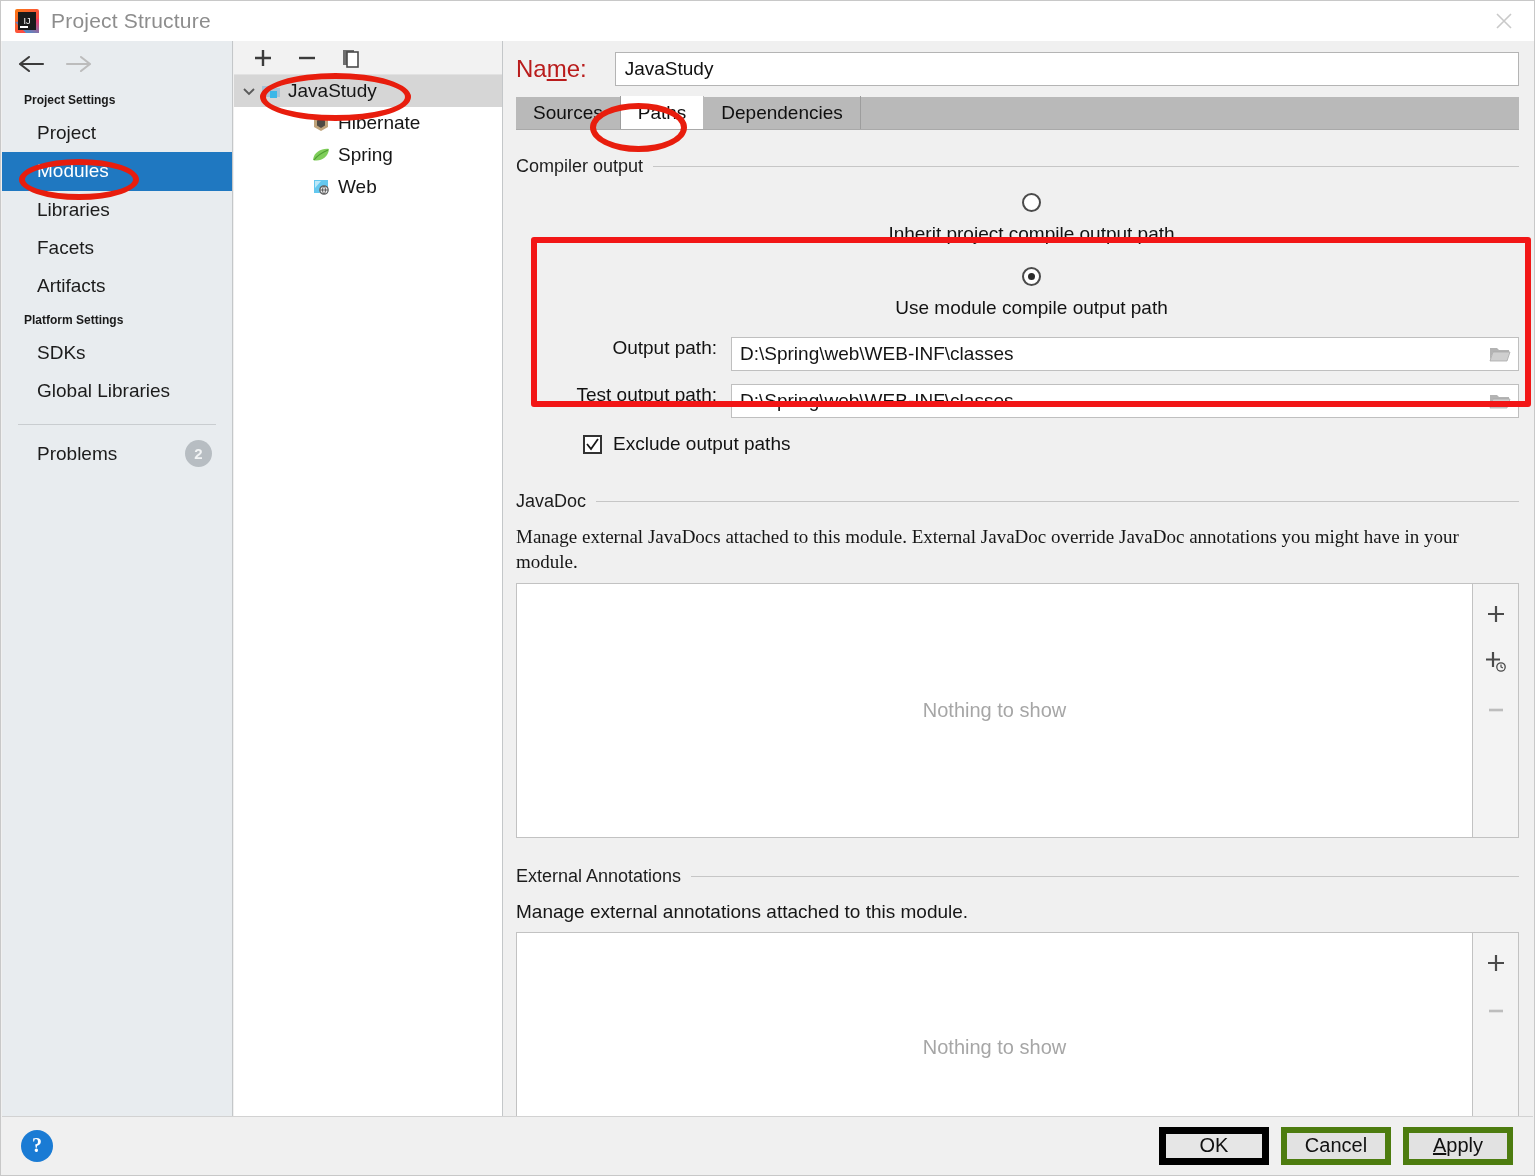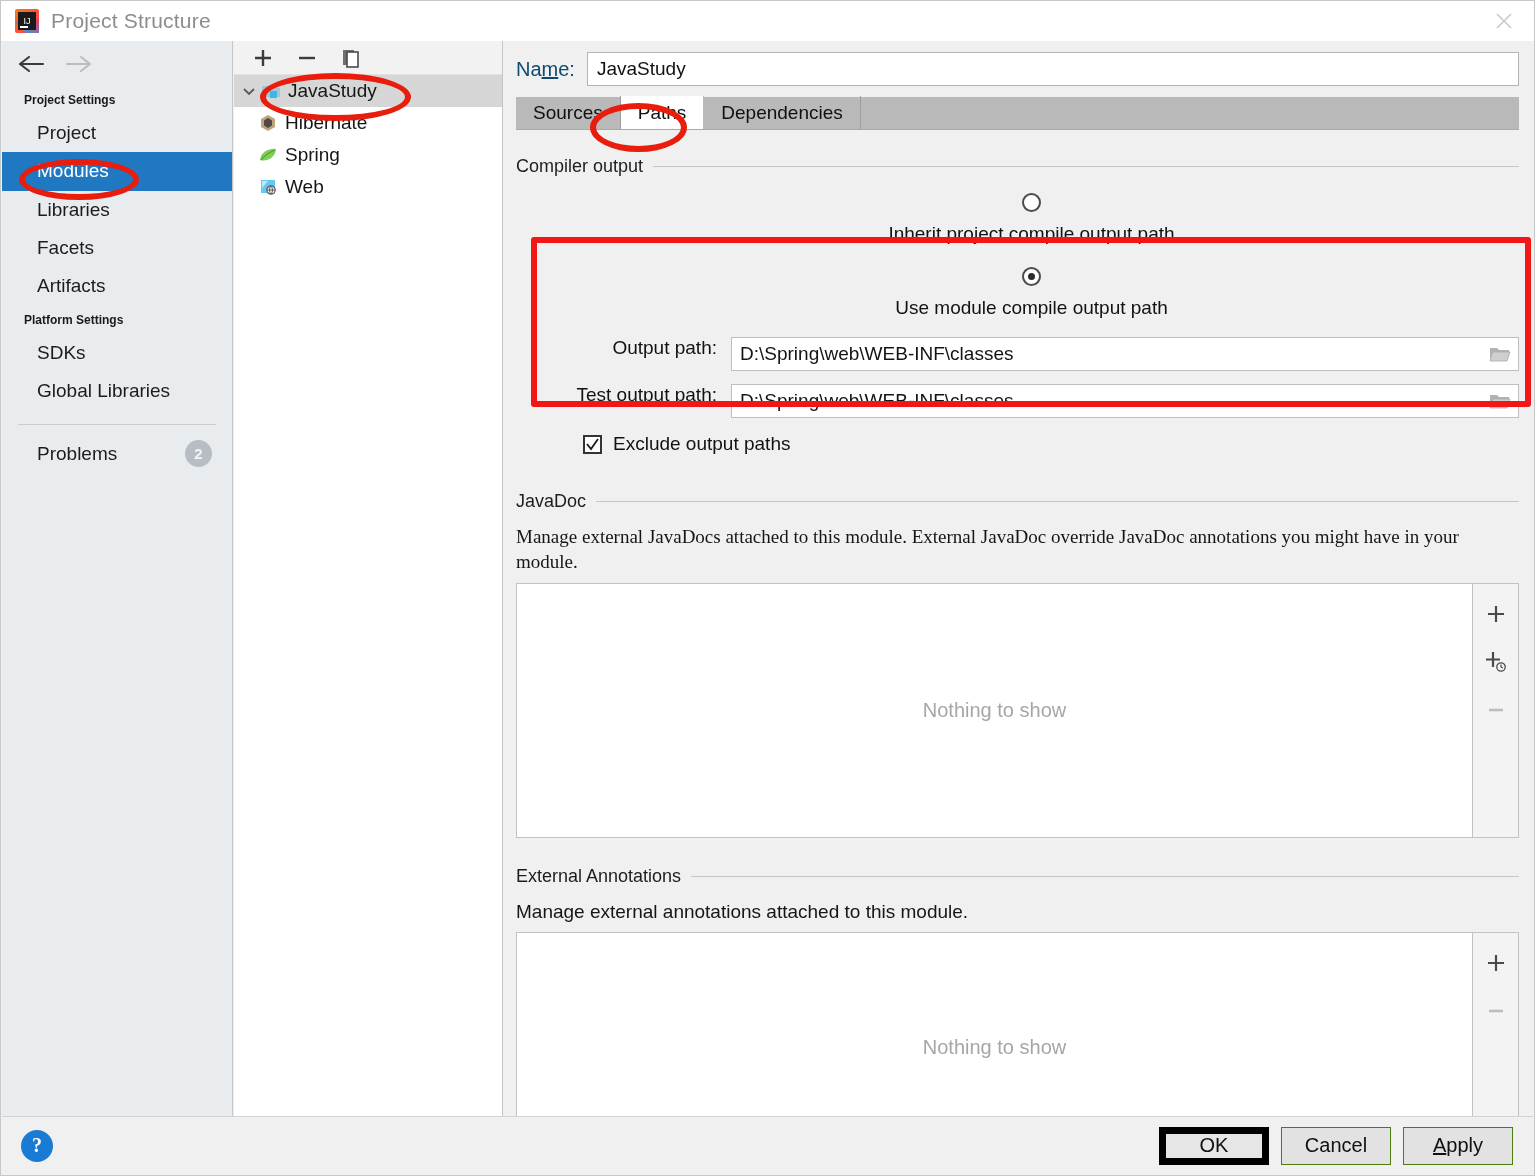--- a/index.html
+++ b/index.html
@@ -89,31 +89,31 @@
     border-bottom: 1px solid #e2e2e2;
   }
   .tt-btn { width: 26px; height: 26px; display: flex; align-items: center; justify-content: center; }
   .tree-row {
     height: 32px; display: flex; align-items: center;
     font-size: 19px; color: #161616; cursor: default;
   }
   .tree-row.selected { background: #d6d6d6; }
   .tw-chevron { width: 22px; display: flex; justify-content: center; margin-left: 4px; }
   .tree-icon { width: 22px; height: 20px; margin-right: 6px; display:flex; align-items:center; justify-content:center; flex: none;}
-  .tree-row.child { padding-left: 23px; }
+  .tree-row.child { padding-left: 76px; }
 
   
   .main {
     position: absolute; left: 503px; top: 40px; right: 1px; bottom: 59px;
     background: #f0f0f0;
   }
   .name-row {
     display: flex; align-items: center; height: 56px; padding: 0 14px 0 12px;
   }
-  .name-label { font-size: 20px; color: #0c4a6e; margin-right: 12px; }
+  .name-label { font-size: 24px; color: #b91c1c; margin-right: 28px; }
   .name-label u { text-decoration: underline; }
   .name-input {
     flex: 1; height: 34px;
     background: #ffffff; border: 1px solid #b4b4b4;
     font-size: 19px; color: #111; padding: 0 9px;
     font-family: "Liberation Sans", sans-serif;
   }
 
   .tabstrip {
     height: 33px; background: #b9b9b9;
@@ -210,21 +210,21 @@
   .help-btn {
     width: 32px; height: 32px; border-radius: 50%;
     background: #1a7bd4; color: #fff;
     display: flex; align-items: center; justify-content: center;
     font-size: 20px; font-weight: bold; margin-left: 19px;
     font-family: "Liberation Serif", serif;
   }
   .dlg-buttons { margin-left: auto; display: flex; gap: 12px; padding-right: 20px; }
   .dlg-btn {
     width: 110px; height: 38px;
-    background: #e2e2e2; border: 1px solid #4d7c0f;
+    background: #e2e2e2; border: 6px solid #4d7c0f;
     font-size: 20px; color: #111;
     display: flex; align-items: center; justify-content: center;
     cursor: default;
   }
   .dlg-btn.default { border: 7px solid #000000; background: #e6e6e6; }
   .dlg-btn u { text-decoration: underline; }
 </style>
 </head>
 <body>
 

